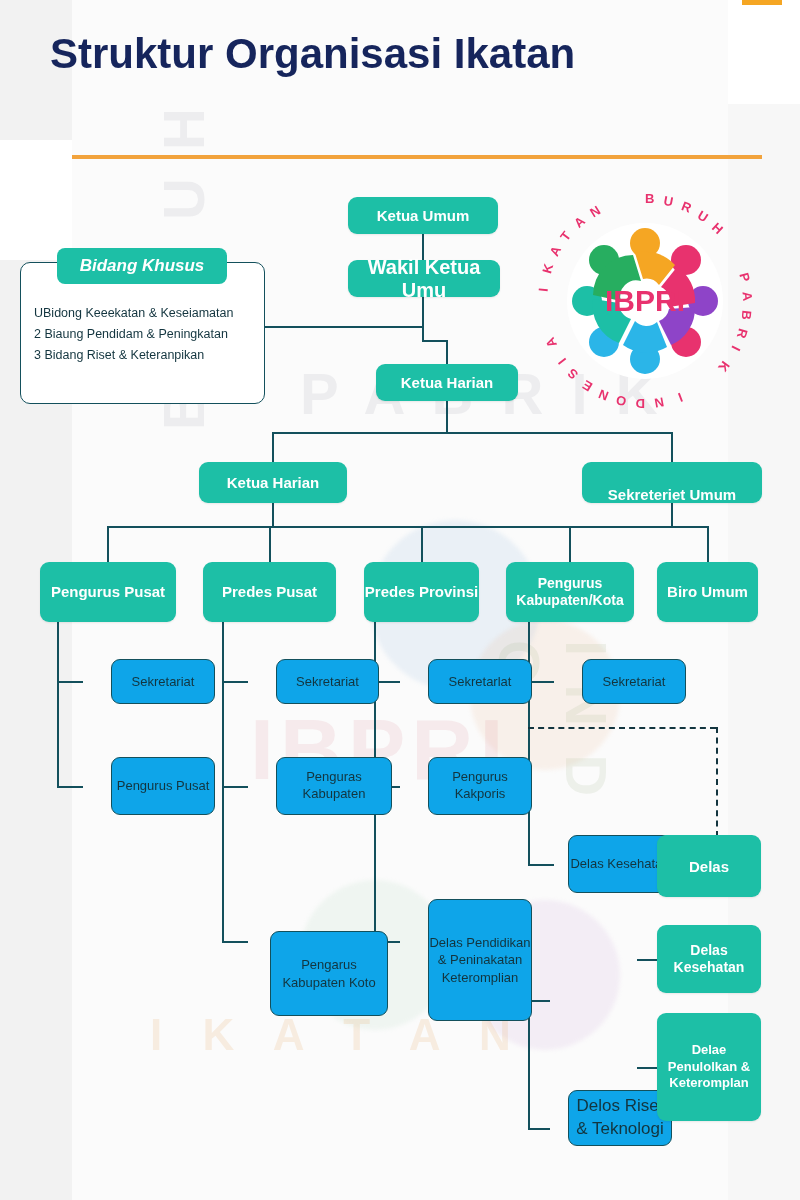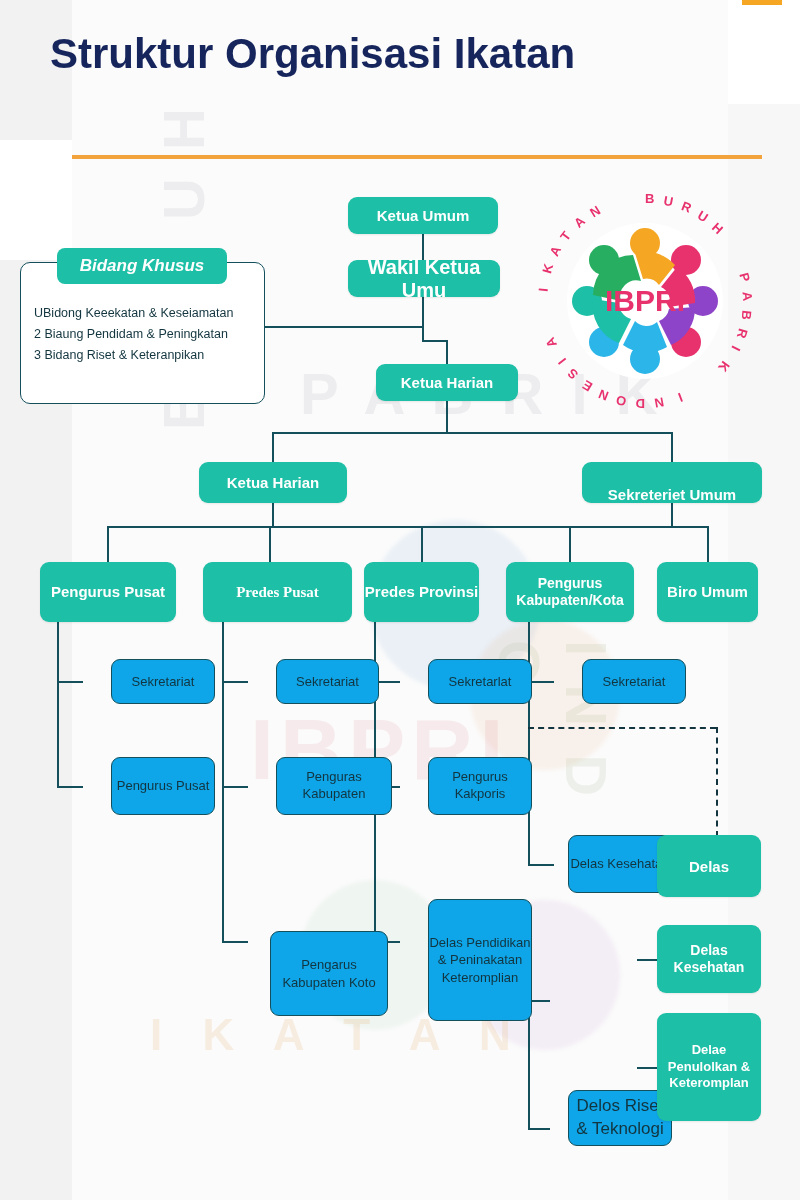--- a/index.html
+++ b/index.html
@@ -252,21 +252,21 @@
     <span>Ketua Harian</span>
   </div>
 
   <div class="node teal" style="left:582px;top:462px;width:180px;height:41px;font-size:15px;align-items:flex-end;">
     <span>Sekreteriet Umum</span>
   </div>
 
   <div class="node teal" style="left:40px;top:562px;width:136px;height:60px;font-size:15px;line-height:1.2;">
     <span>Pengurus Pusat</span>
   </div>
-  <div class="node teal" style="left:203px;top:562px;width:149px;height:60px;font-size:15px;line-height:1.2;font-family:Liberation Serif, serif;">
+  <div class="node teal" style="left:203px;top:562px;width:133px;height:60px;font-size:15px;line-height:1.2;">
     <span>Predes Pusat</span>
   </div>
   <div class="node teal" style="left:364px;top:562px;width:115px;height:60px;font-size:15px;line-height:1.2;">
     <span>Predes Provinsi</span>
   </div>
   <div class="node teal" style="left:506px;top:562px;width:128px;height:60px;font-size:14px;line-height:1.2;">
     <span>Pengurus Kabupaten/Kota</span>
   </div>
   <div class="node teal" style="left:657px;top:562px;width:101px;height:60px;font-size:15px;line-height:1.2;">
     <span>Biro Umum</span>

